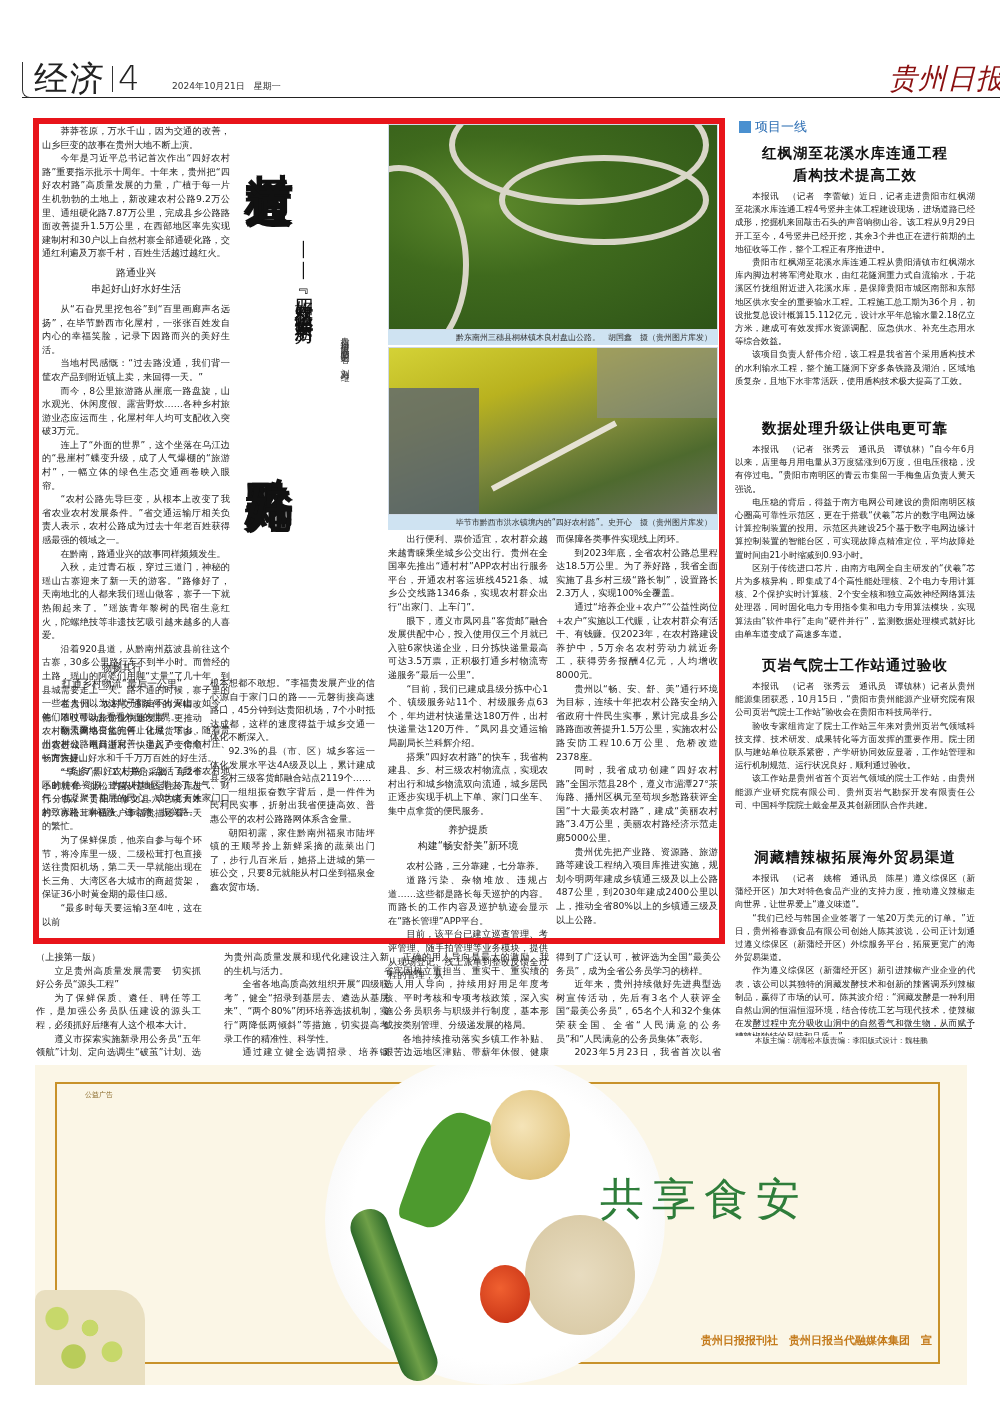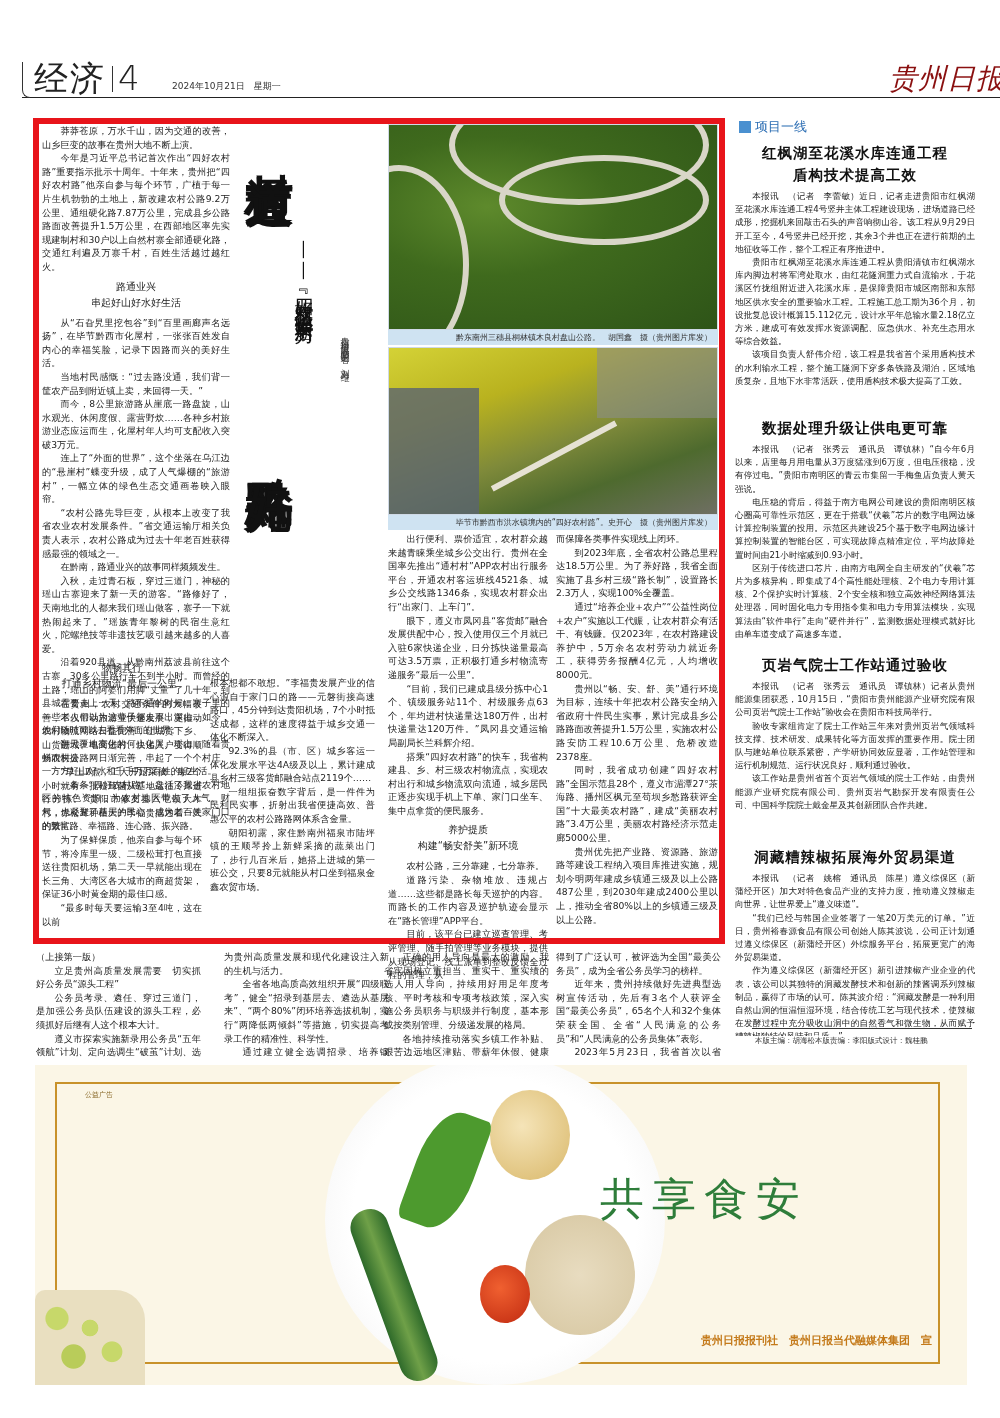--- a/index.html
+++ b/index.html
@@ -62,21 +62,21 @@
   <div class="sep"></div>
   <div class="pageno">4</div>
   <div class="date">2024年10月21日　星期一</div>
   <div class="logo">贵州日报</div>
 </header>
 
 <div class="feature-box"></div>
 
 <div class="col" style="left:42px; top:124px; width:188px;">
   <p>莽莽苍原，万水千山，因为交通的改善，山乡巨变的故事在贵州大地不断上演。</p>
-  <p>今年是习近平总书记首次作出“四好农村路”重要指示批示十周年。十年来，贵州把“四好农村路”他亲自参与每个环节，广植于每一片生机勃勃的土地上，新改建农村公路9.2万公里、通组硬化路7.87万公里，完成县乡公路路面改善提升1.5万公里，在西部地区率先实现建制村和30户以上自然村寨全部通硬化路，交通红利遍及万寨千村，百姓生活越过越红火。</p>
+  <p>今年是习近平总书记首次作出“四好农村路”重要指示批示十周年。十年来，贵州把“四好农村路”高质量发展的力量，广植于每一片生机勃勃的土地上，新改建农村公路9.2万公里、通组硬化路7.87万公里，完成县乡公路路面改善提升1.5万公里，在西部地区率先实现建制村和30户以上自然村寨全部通硬化路，交通红利遍及万寨千村，百姓生活越过越红火。</p>
   <div class="subhead">
     <div>路通业兴</div>
     <div>串起好山好水好生活</div>
   </div>
   <p>从“石旮旯里挖包谷”到“百里画廊声名远扬”，在毕节黔西市化屋村，一张张百姓发自内心的幸福笑脸，记录下因路而兴的美好生活。</p>
   <p>当地村民感慨：“过去路没通，我们背一筐农产品到附近镇上卖，来回得一天。”</p>
   <p>而今，8公里旅游路从崖底一路盘旋，山水观光、休闲度假、露营野炊……各种乡村旅游业态应运而生，化屋村年人均可支配收入突破3万元。</p>
   <p>连上了“外面的世界”，这个坐落在乌江边的“悬崖村”蝶变升级，成了人气爆棚的“旅游村”，一幅立体的绿色生态交通画卷映入眼帘。</p>
   <p>“农村公路先导巨变，从根本上改变了我省农业农村发展条件。”省交通运输厅相关负责人表示，农村公路成为过去十年老百姓获得感最强的领域之一。</p>
   <p>在黔南，路通业兴的故事同样频频发生。</p>
@@ -191,21 +191,21 @@
 <div class="footer-line"></div>
 <div class="credits">
   <span>本版主编：胡海松</span>
   <span>本版责编：李阳</span>
   <span>版式设计：魏桂鹏</span>
 </div>
 
 <div class="col" style="left:36px; top:950px; width:165px; height:108px; overflow:hidden;">
   <p class="noindent">（上接第一版）</p>
   <p>立足贵州高质量发展需要　切实抓好公务员“源头工程”</p>
-  <p>公务员考录、遴任、穿过三道门，是加强公务员队伍建设的源头工程，必须抓好后继有人这个根本大计。</p>
+  <p>为了保鲜保质、遴任、聘任等工作，是加强公务员队伍建设的源头工程，必须抓好后继有人这个根本大计。</p>
   <p>遵义市探索实施新录用公务员“五年领航”计划、定向选调生“破茧”计划、选调生培养“五苗工程”，通过递进式、梯次化提升公务员履职能力，引导人才向基层一线流动。</p>
 
 </div>
 <div class="col" style="left:224px; top:950px; width:165px; height:108px; overflow:hidden;">
   <p class="noindent">为贵州高质量发展和现代化建设注入新的生机与活力。</p>
   <p>全省各地高质高效组织开展“四级联考”，健全“招录到基层去、遴选从基层来”、“两个80%”闭环培养选拔机制，实行“两降低两倾斜”等措施，切实提高考录工作的精准性、科学性。</p>
   <p>通过建立健全选调招录、培养锻炼、跟踪管理、选拔使用的全链条工作机制，推动选调生工作不断提质增效，全省公务员队伍年龄、学历、专业结构持续优化。</p>
 
 </div>
 <div class="col" style="left:384px; top:950px; width:165px; height:108px; overflow:hidden;">

